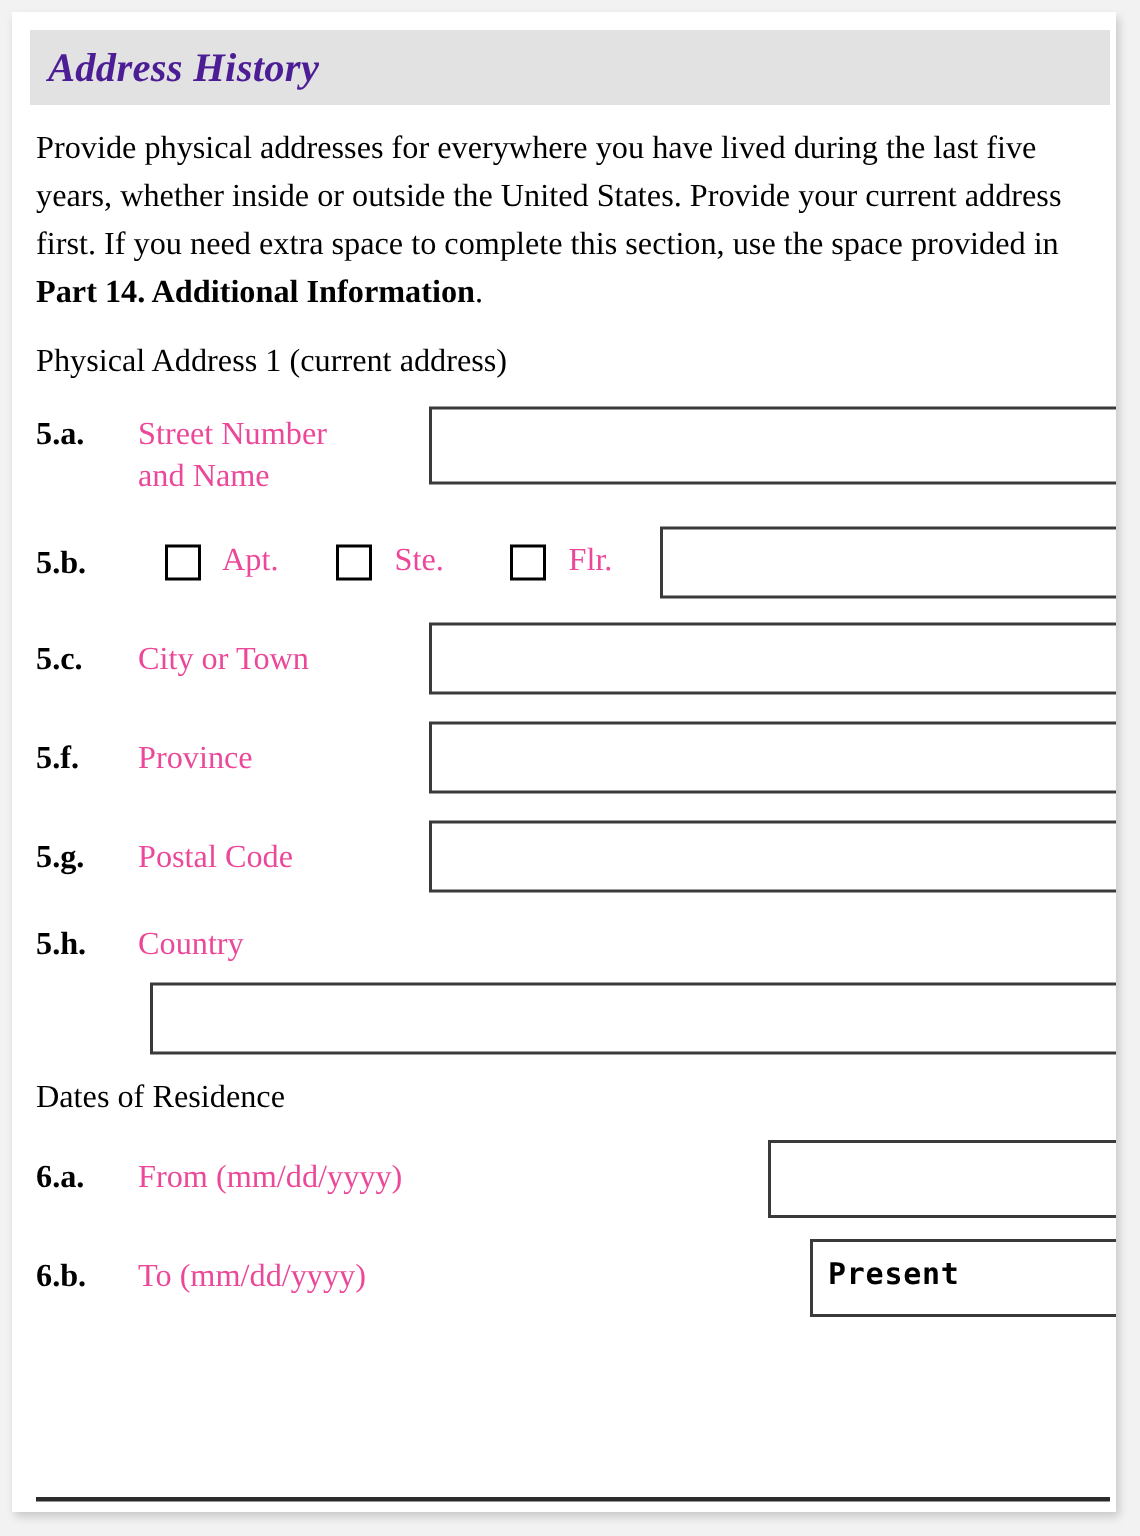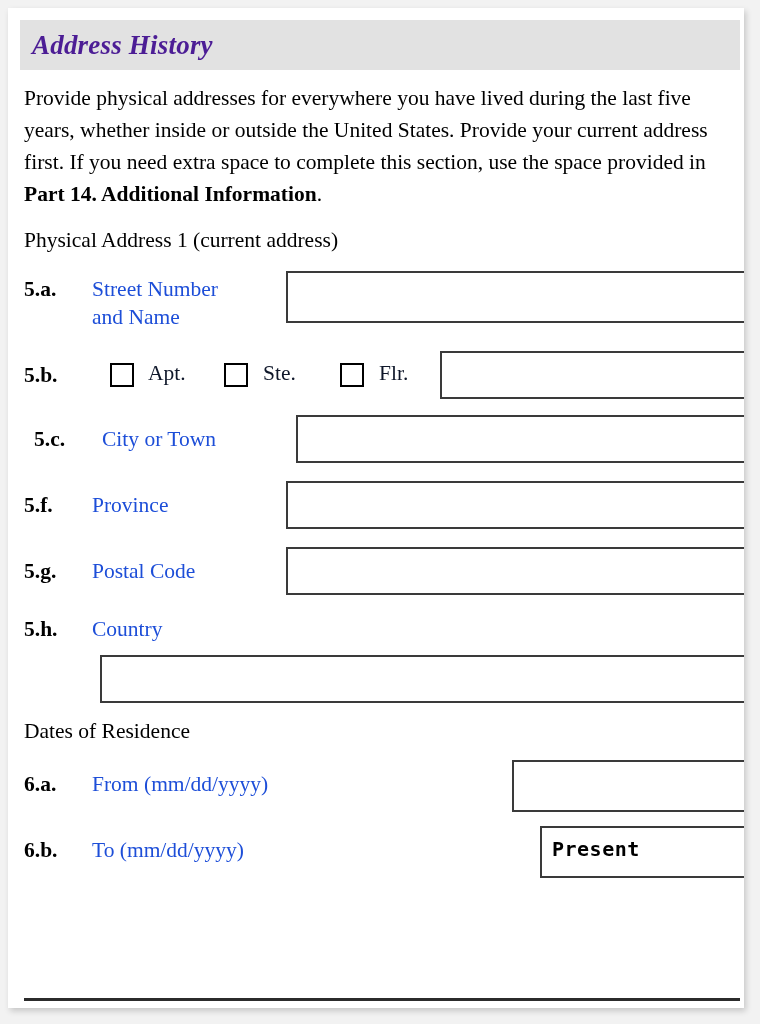--- a/index.html
+++ b/index.html
@@ -77,41 +77,41 @@
     font-weight: bold;
     font-size: 21.5px;
     color: #000;
     white-space: nowrap;
   }
   .lbl {
     position: absolute;
     left: 72px;
     font-size: 21.5px;
     line-height: 28px;
-    color: #1d4ed8;
+    color: #ec4899;
     white-space: pre-line;
   }
   .box {
     position: absolute;
     border: 2px solid #3a3a3a;
     background: #ffffff;
     box-sizing: border-box;
   }
   .cbx {
     position: absolute;
     width: 24px;
     height: 24px;
     border: 2px solid #000;
     background: #fff;
     box-sizing: border-box;
   }
   .inline-lbl {
     position: absolute;
     font-size: 21.5px;
-    color: #0f172a;
+    color: #ec4899;
     white-space: nowrap;
   }
   .filled {
     font-family: "DejaVu Sans Mono", "Liberation Mono", monospace;
     font-weight: bold;
     font-size: 20px;
     color: #000;
     position: absolute;
     left: 10px;
     top: 9px;
@@ -159,21 +159,21 @@
     <span class="inline-lbl" style="left:128px; top:12px;">Apt.</span>
     <div class="cbx" style="left:204px; top:14px;"></div>
     <span class="inline-lbl" style="left:243px; top:12px;">Ste.</span>
     <div class="cbx" style="left:320px; top:14px;"></div>
     <span class="inline-lbl" style="left:359px; top:12px;">Flr.</span>
     <div class="box" style="left:420px; top:2px; width:311px; height:48px;">
       <span class="filled"></span>
     </div>
   </div>
 
-  <div class="row" style="height:66px;margin-left:10px;">
+  <div class="row" style="height:66px;">
     <span class="num" style="top:12px;">5.c.</span>
     <span class="lbl" style="top:10px;">City or Town</span>
     <div class="box" style="left:266px; top:0px; width:465px; height:48px;">
       <span class="filled"></span>
     </div>
   </div>
 
 
   <div class="row" style="height:66px;">
     <span class="num" style="top:12px;">5.f.</span>

